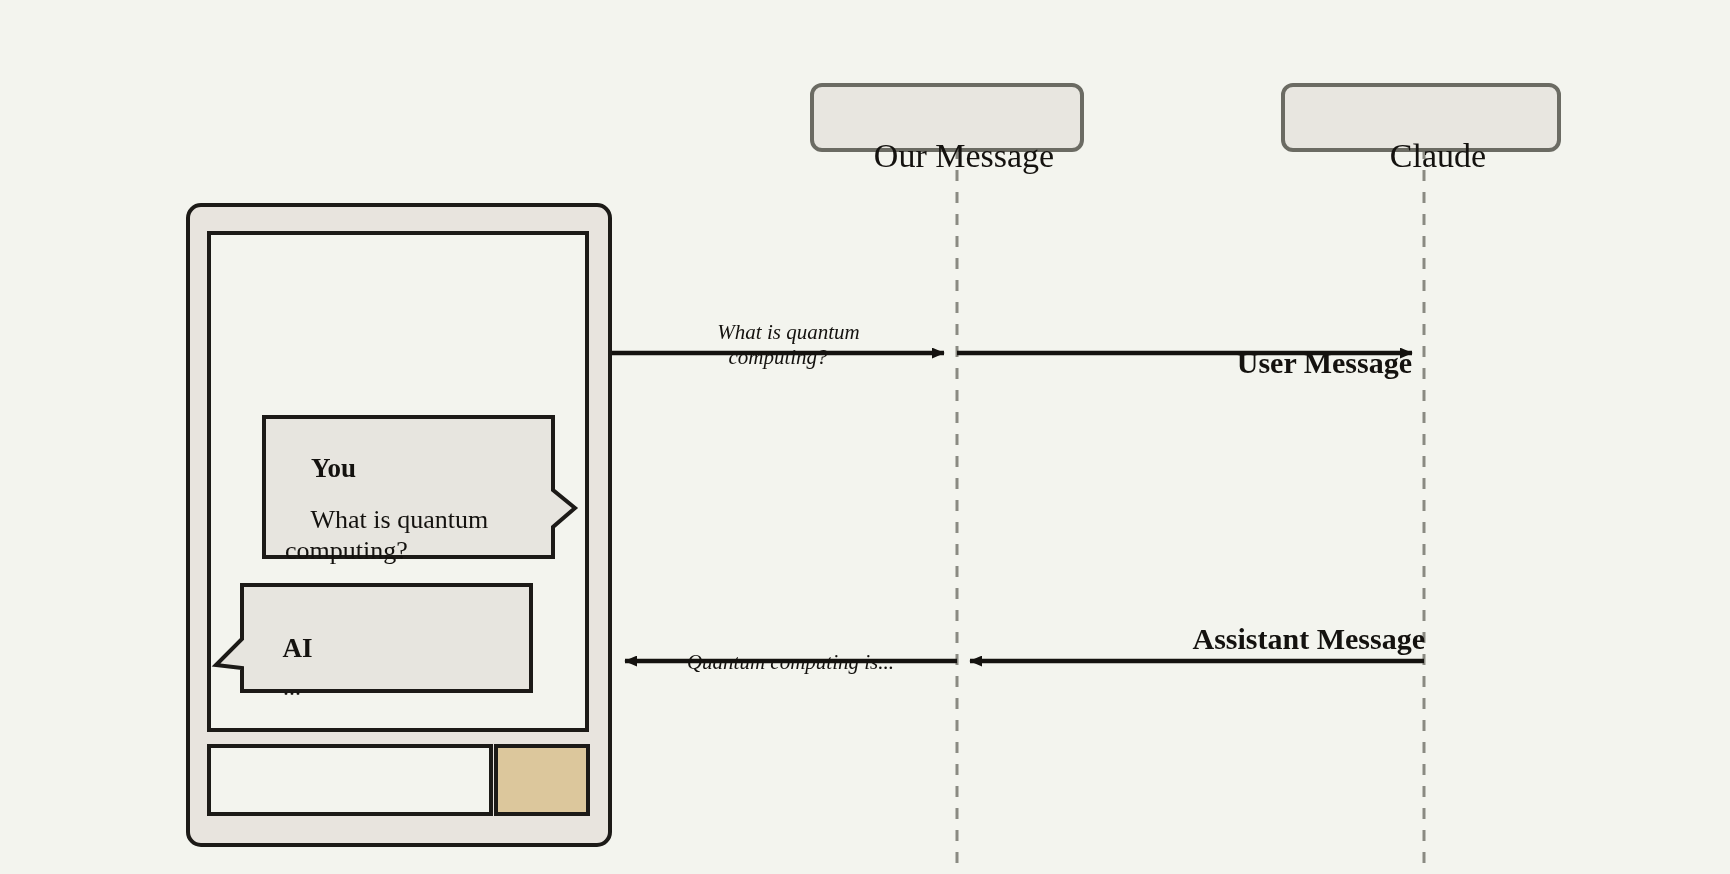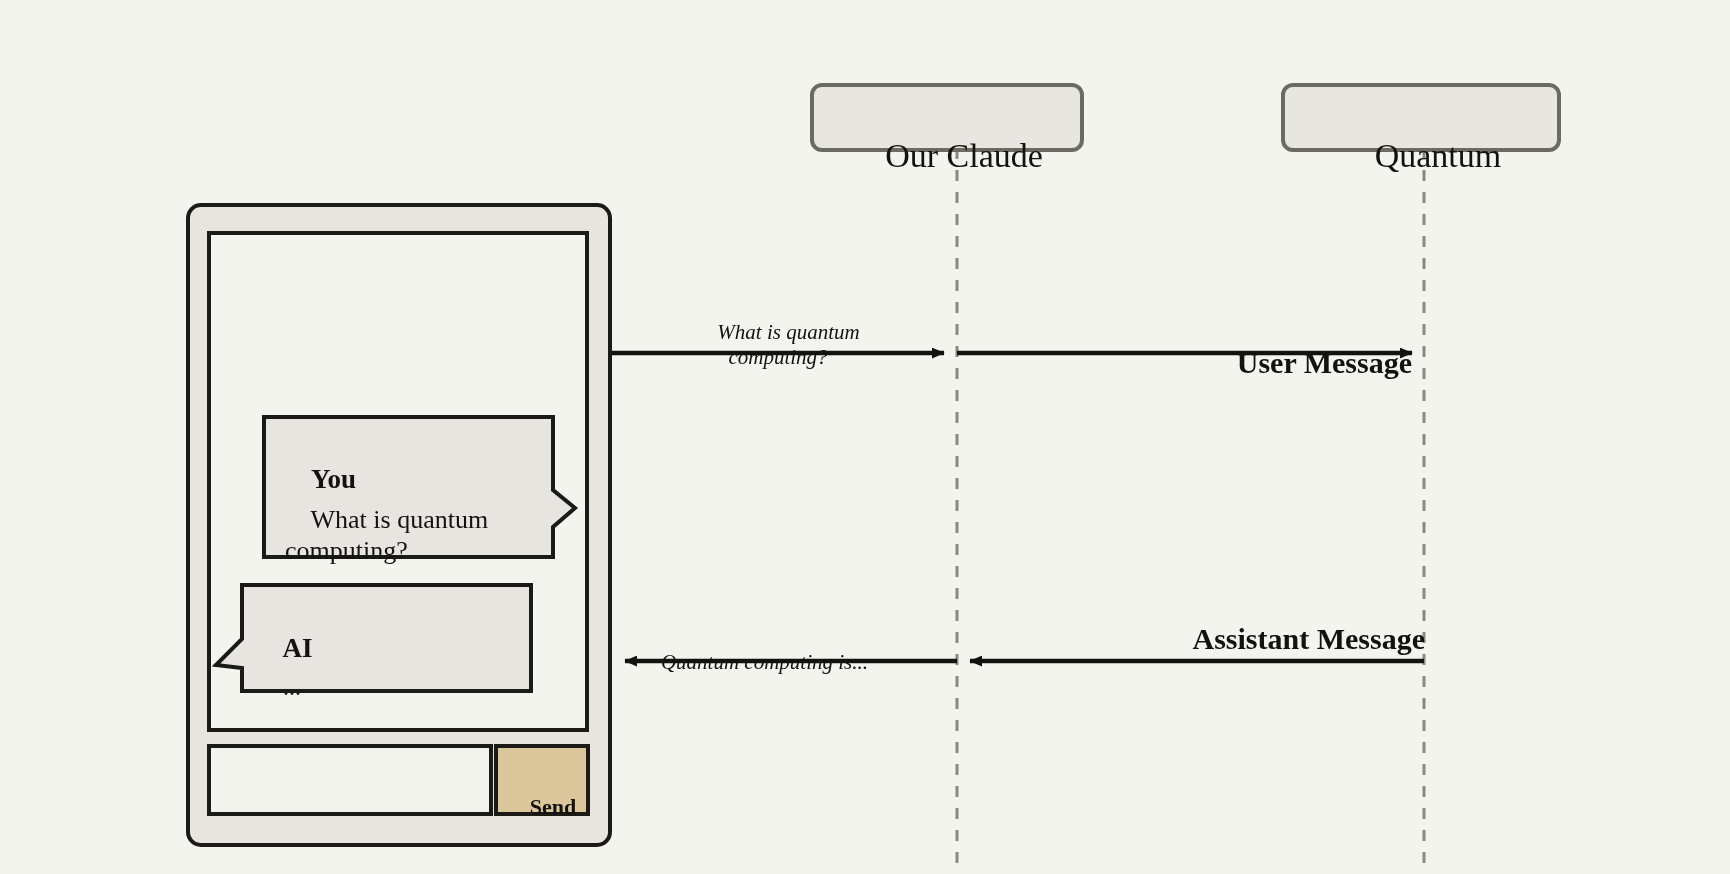--- a/index.html
+++ b/index.html
@@ -75,59 +75,56 @@
     <line x1="612" y1="353" x2="944" y2="353" stroke="#14120f" stroke-width="4.5" marker-end="url(#arrowR)"></line>
 
     <line x1="957" y1="353" x2="1412" y2="353" stroke="#14120f" stroke-width="4.5" marker-end="url(#arrowR)"></line>
 
     <line x1="957" y1="661" x2="625" y2="661" stroke="#14120f" stroke-width="4.5" marker-end="url(#arrowL)"></line>
 
     <line x1="1424" y1="661" x2="970" y2="661" stroke="#14120f" stroke-width="4.5" marker-end="url(#arrowL)"></line>
   </svg>
 
   <div class="lbl" style="left:812px;top:96px;width:270px;text-align:center;font-size:34px;">
-    <span>Our Claude</span>
+    <span>Our Message</span>
   </div>
   <div class="lbl" style="left:1283px;top:96px;width:276px;text-align:center;font-size:34px;">
-    <span>Quantum</span>
+    <span>Claude</span>
   </div>
 
   <div class="lbl msg-italic" style="left:612px;top:295px;width:332px;">
     <span style="white-space:pre-line;">What is quantum
 computing?</span>
   </div>
 
   <div class="lbl msg-bold" style="left:957px;top:310px;width:455px;">
     <span>User Message</span>
   </div>
 
-  <div class="lbl msg-italic" style="left:588px;top:625px;width:332px;">
+  <div class="lbl msg-italic" style="left:614px;top:625px;width:332px;">
     <span style="white-space:pre-line;">Quantum computing is...</span>
   </div>
 
   <div class="lbl msg-bold" style="left:970px;top:586px;width:455px;">
     <span>Assistant Message</span>
   </div>
 
-  <div class="lbl bubble-name" style="left:285px;top:432px;">
+  <div class="lbl bubble-name" style="left:285px;top:421px;">
     <span>You</span>
   </div>
   <div class="lbl bubble-text" style="left:285px;top:472px;width:258px;">
     <span style="white-space:pre-line;">What is quantum
 computing?</span>
   </div>
 
   <div class="lbl bubble-name" style="left:257px;top:601px;text-align:center;">
     <span>AI</span>
   </div>
   <div class="lbl bubble-dots" style="left:259px;top:645px;width:258px;">
     <span>...</span>
   </div>
 
-  <div class="lbl" style="left:496px;top:768px;width:92px;text-align:center;font-size:22px;font-weight:bold;">
-    <span>Send</span>
-  </div>
 
   <div class="lbl" style="left:222px;top:768px;width:255px;font-size:22px;color:#14120f;">
     <span></span>
   </div>
 
 </div>
 
 </body></html>

